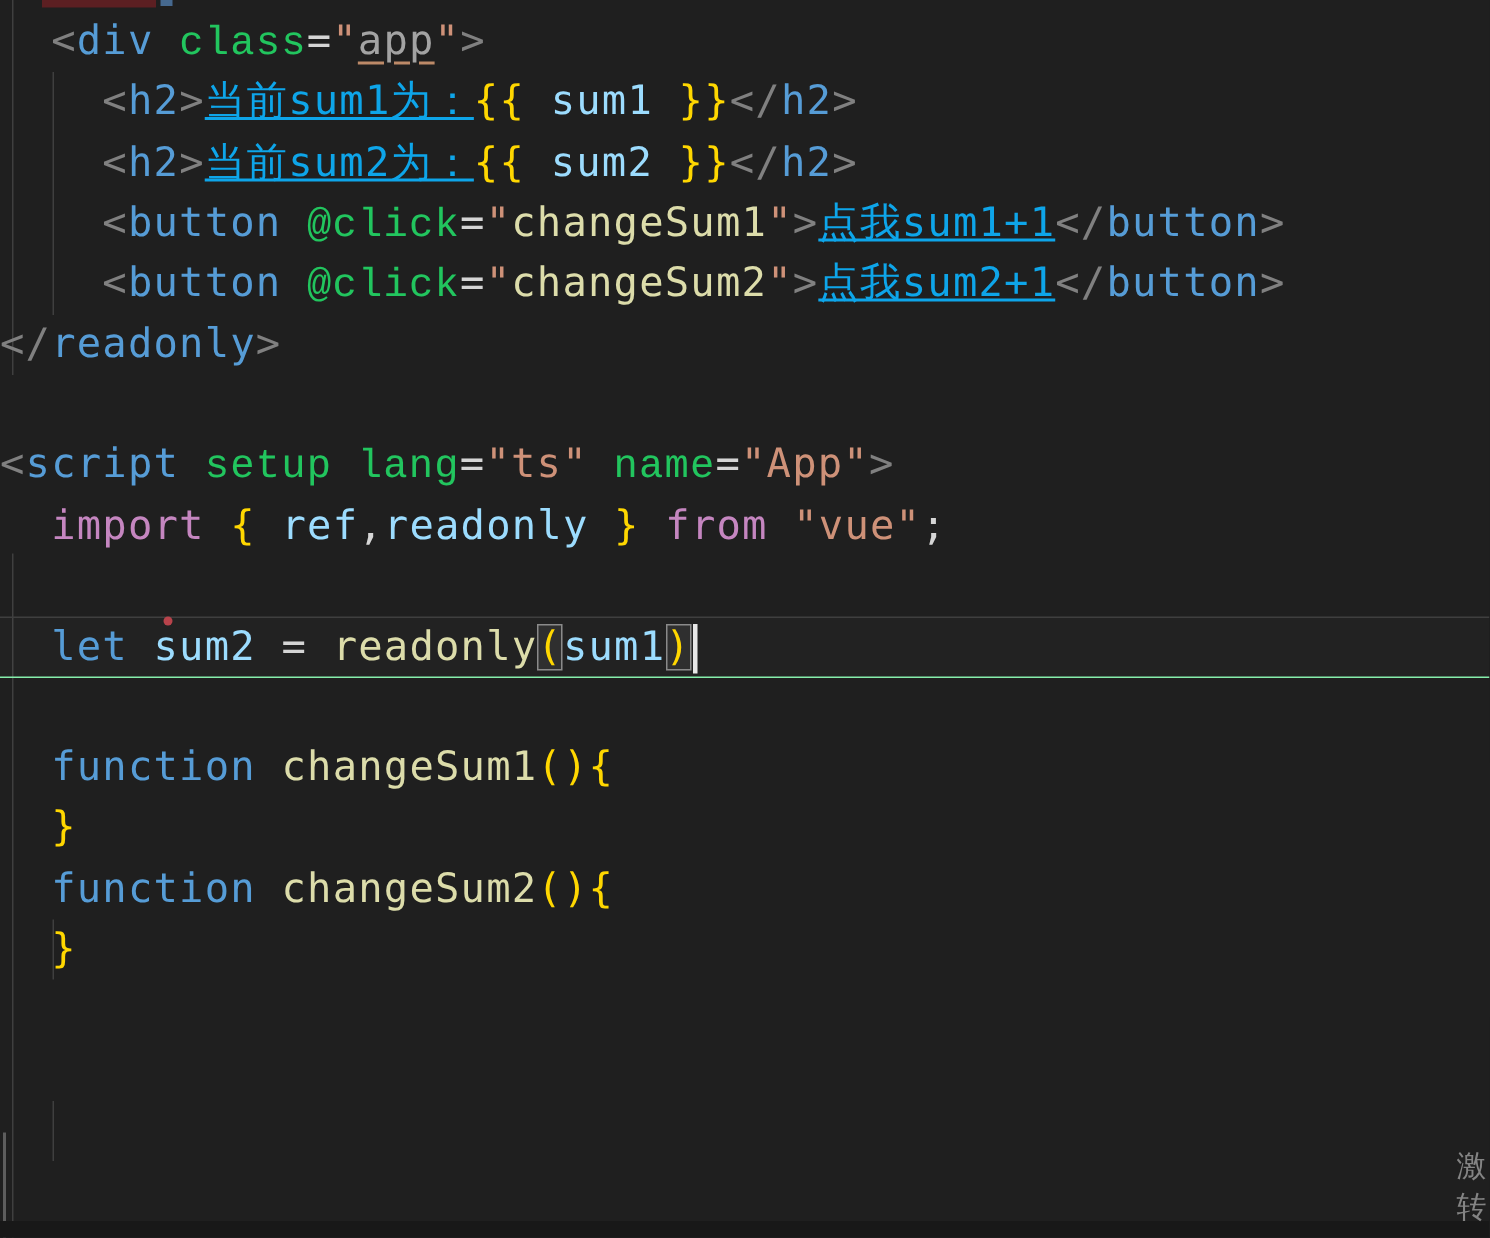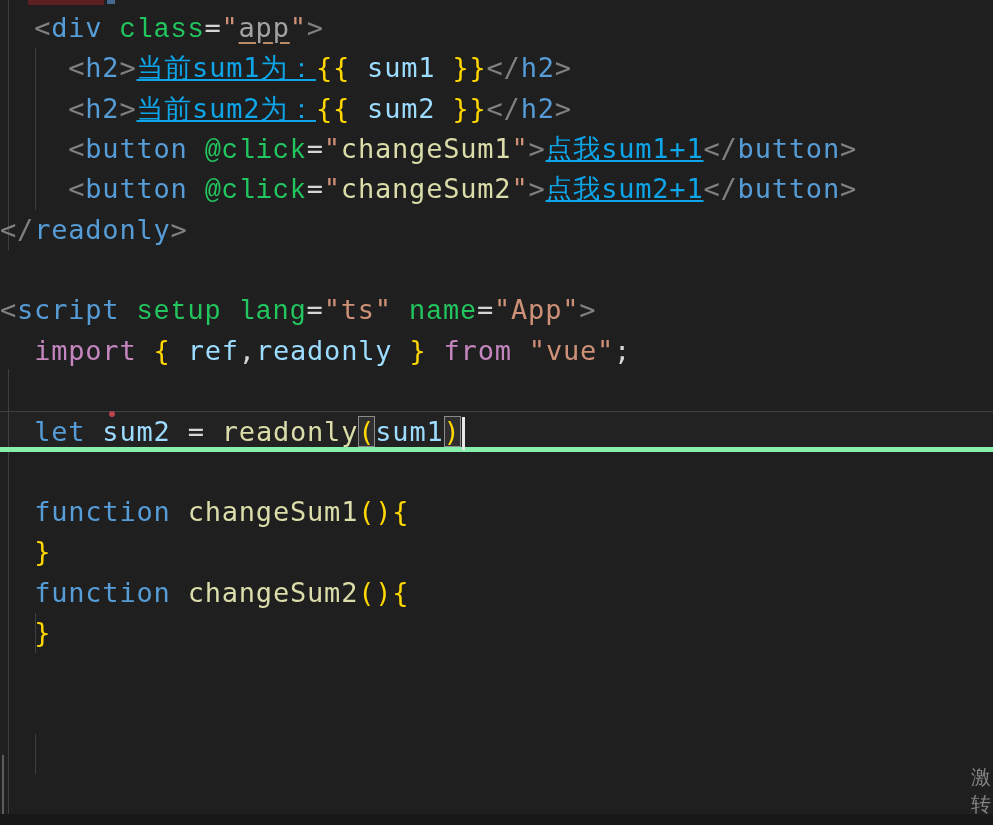--- a/index.html
+++ b/index.html
@@ -11,21 +11,21 @@
   }
   .editor { position:absolute; inset:0; }
   .code-lines { position:absolute; left:0; top:8px; width:100%; }
   .line {
     height:40.33px; line-height:40.33px;
     font-size:27px; letter-spacing:0.8px;
     white-space:pre; position:relative; width:100%;
   }
   .line.current {
     border-top:1px solid #3f3f3f;
-    border-bottom:5px solid #86efac;
+    border-bottom:1px solid #86efac;
     background:rgba(255,255,255,0.015);
   }
   .tok { display:inline; color:#d5d5d5; }
   .p { color:#808080; }            
   .t { color:#569cd6; }            
   .a { color:#22c55e;font-family:Liberation Mono, monospace; }            
   .s { color:#ce9178; }            
   .w { color:#0ea5e9;text-decoration:underline; }            
   .g { color:#ffd700; }            
   .k { color:#569cd6; }            

